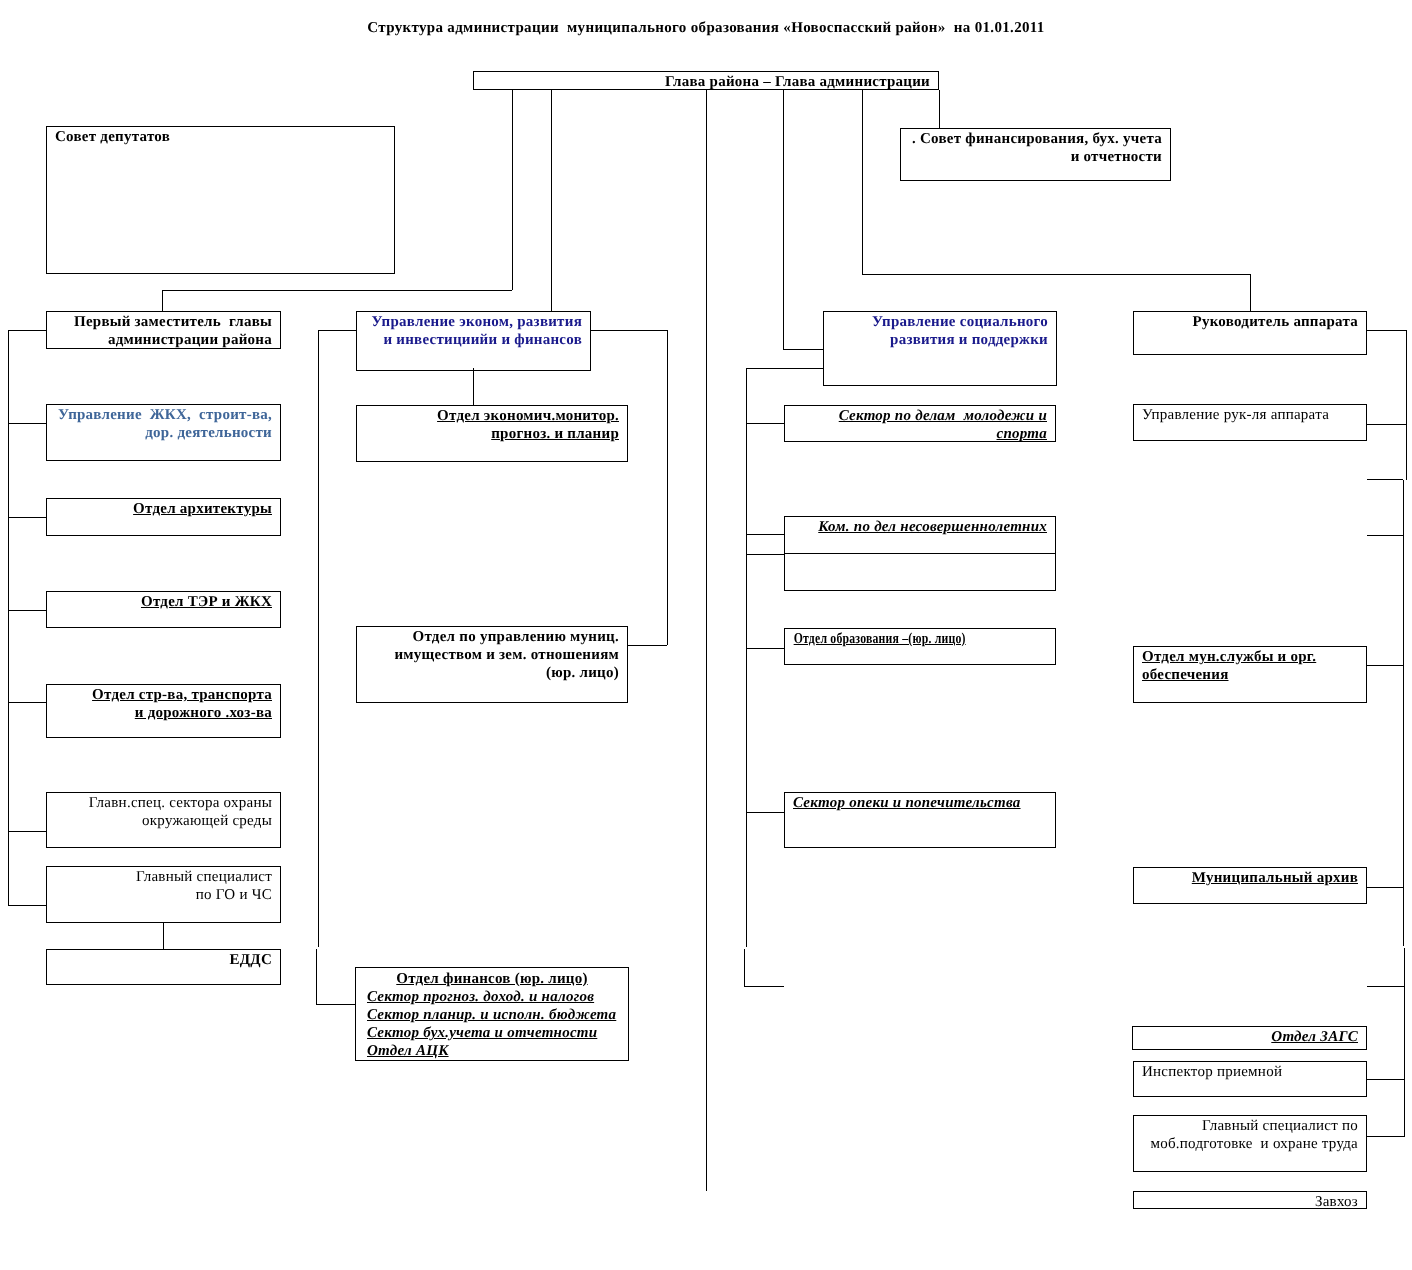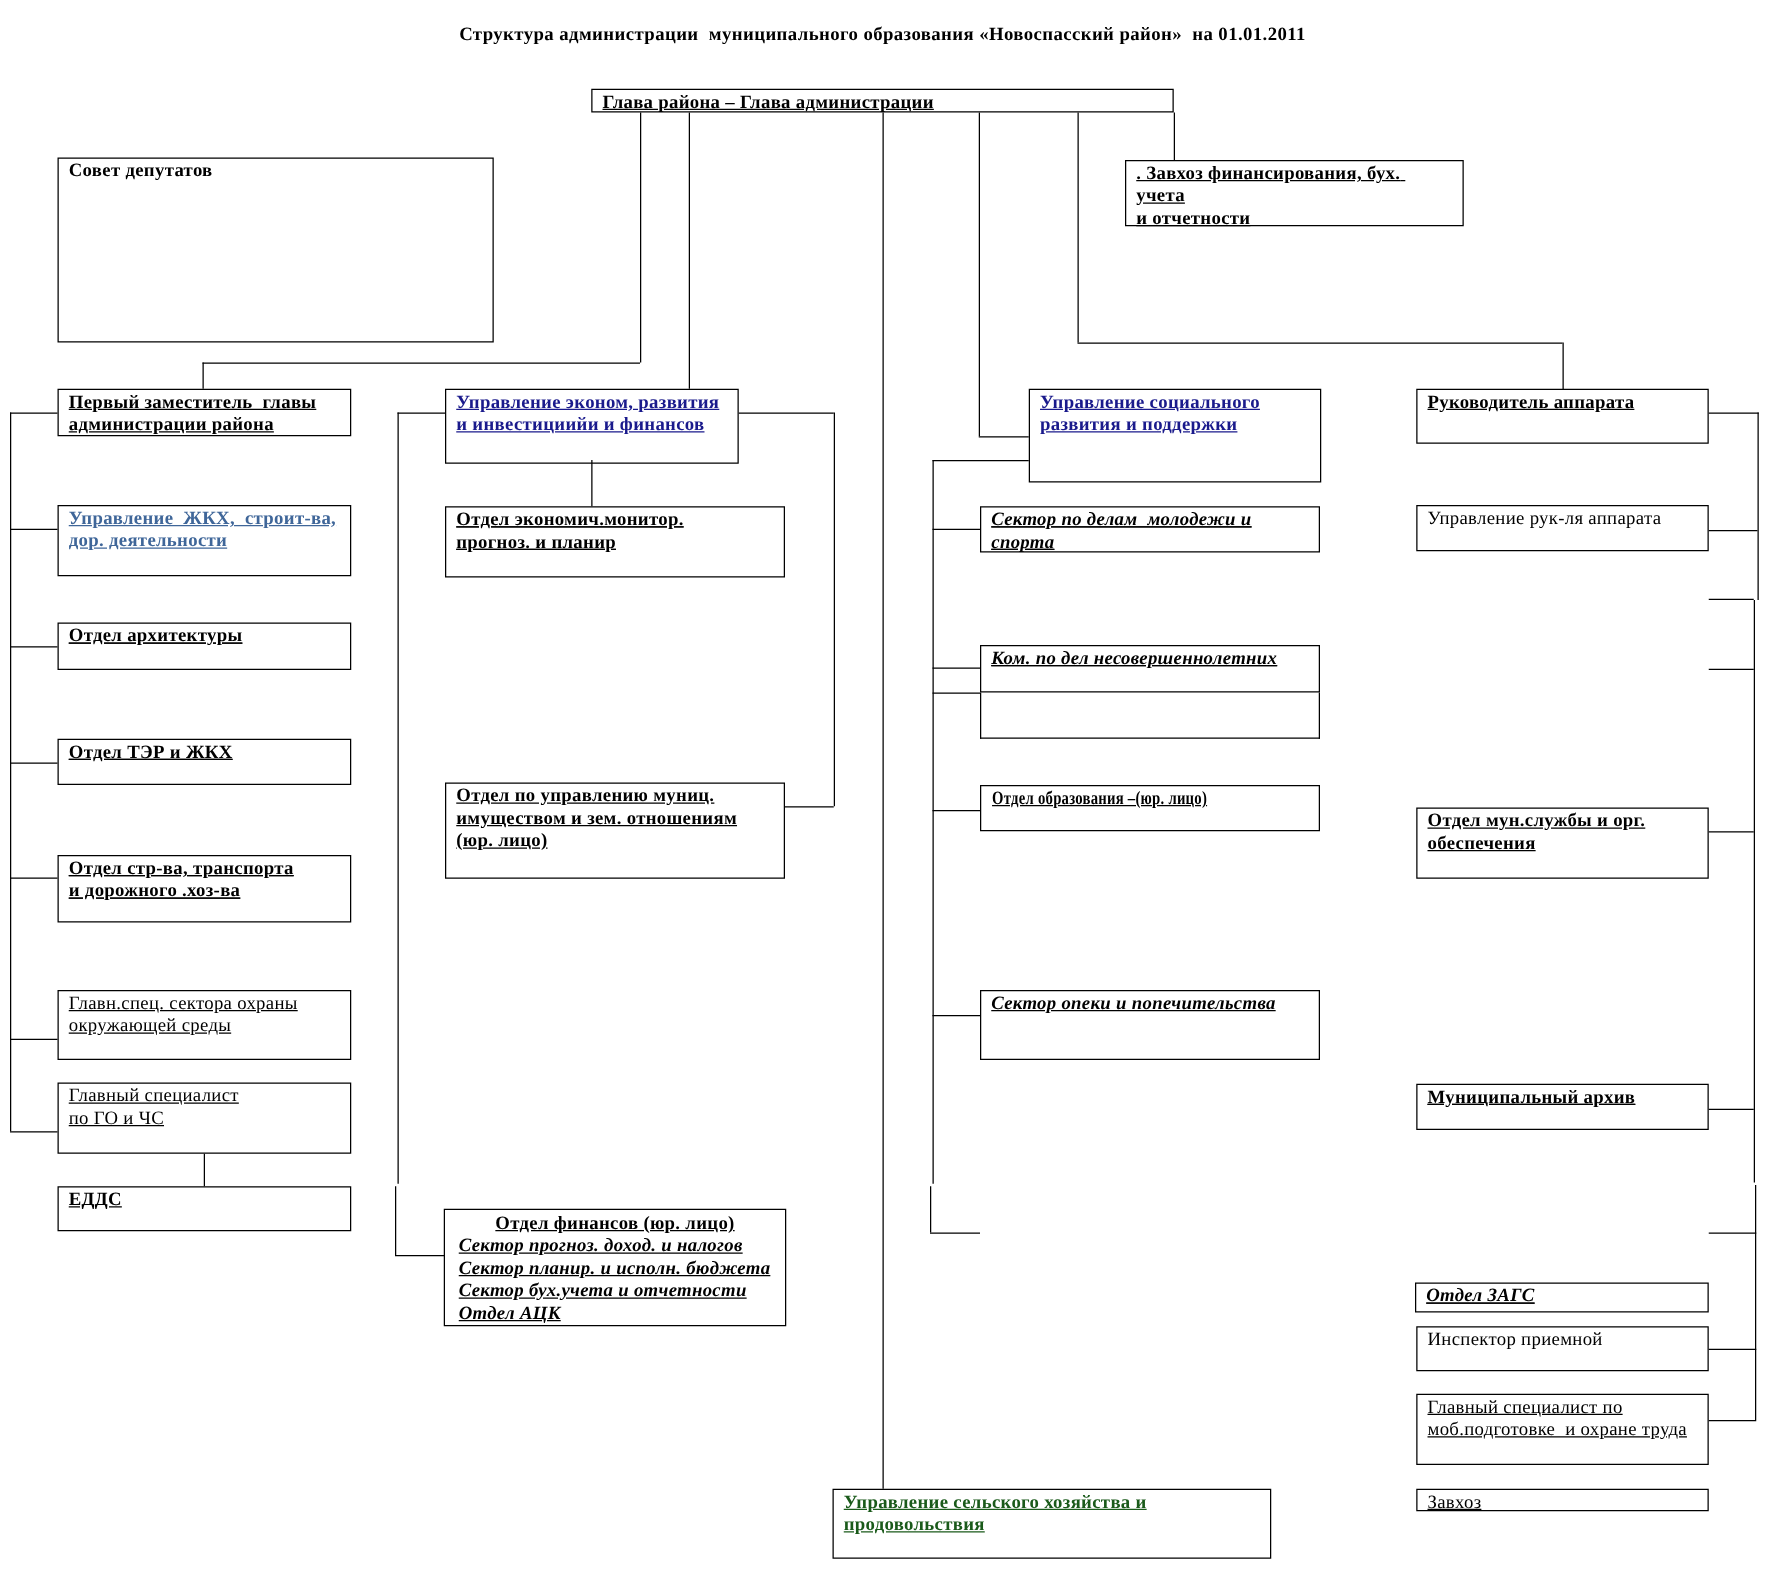--- a/index.html
+++ b/index.html
@@ -6,21 +6,21 @@
   html,body{margin:0;padding:0;background:#fff;}
   #page{position:relative;width:1412px;height:1270px;overflow:hidden;background:#fff;
         font-family:"Liberation Serif",serif;color:#000;
         -webkit-font-smoothing:antialiased;text-rendering:geometricPrecision;}
   #chart-title{position:absolute;left:0;top:20px;width:1412px;text-align:center;
         font-size:15px;font-weight:bold;letter-spacing:.33px;white-space:pre;}
   .box{position:absolute;border:1.5px solid #000;box-sizing:border-box;background:transparent;}
   .tx{font-size:15px;line-height:18px;letter-spacing:.25px;padding:1px 8px 0 8px;white-space:pre-wrap;}
   .b{font-weight:bold;}
   .it{font-style:italic;}
-  .ctr{text-align:left;text-decoration:underline;}
+  .ctr{text-align:right;}
   .lft{text-align:left;}
   .u .ln{text-decoration:underline;}
   .u .ln:empty{text-decoration:none;}
   .blue{color:#1a1a8c;}
   .blue2{color:#3f6699;}
   .green{color:#1a5a1a;}
   .ln-h{position:absolute;height:0;border-top:1.1px solid #000;}
   .ln-v{position:absolute;width:0;border-left:1.1px solid #000;}
   .fin{padding:2px 11px 0 11px;}
   .cond{transform:scaleX(.785);transform-origin:left top;width:127%;padding-left:11px;}
@@ -34,21 +34,21 @@
 
 <div id="page">
   <div id="chart-title">Структура администрации  муниципального образования «Новоспасский район»  на 01.01.2011</div>
   <div class="box" style="left:473px;top:71px;width:466px;height:19px">
       <div class="tx b ctr"><div class="ln">Глава района – Глава администрации</div></div>
     </div>
   <div class="box" style="left:46px;top:126px;width:349px;height:148px">
       <div class="tx b lft pt"><div class="ln">Совет депутатов</div></div>
     </div>
   <div class="box" style="left:900px;top:128px;width:271px;height:53px">
-      <div class="tx b ctr"><div class="ln">. Завхоз финансирования, бух. учета</div><div class="ln">и отчетности</div></div>
+      <div class="tx b ctr"><div class="ln">. Совет финансирования, бух. учета</div><div class="ln">и отчетности</div></div>
     </div>
   <div class="box" style="left:46px;top:311px;width:235px;height:38px">
       <div class="tx b ctr"><div class="ln">Первый заместитель  главы</div><div class="ln">администрации района</div></div>
     </div>
   <div class="box" style="left:46px;top:404px;width:235px;height:57px">
       <div class="tx b ctr blue2"><div class="ln">Управление  ЖКХ,  строит-ва,</div><div class="ln">дор. деятельности</div></div>
     </div>
   <div class="box" style="left:46px;top:498px;width:235px;height:38px">
       <div class="tx b ctr u"><div class="ln">Отдел архитектуры</div></div>
     </div>
@@ -114,23 +114,20 @@
     </div>
   <div class="box" style="left:1133px;top:1061px;width:234px;height:36px">
       <div class="tx lft"><div class="ln">Инспектор приемной</div></div>
     </div>
   <div class="box" style="left:1133px;top:1115px;width:234px;height:57px">
       <div class="tx ctr"><div class="ln">Главный специалист по</div><div class="ln">моб.подготовке  и охране труда</div></div>
     </div>
   <div class="box" style="left:1133px;top:1191px;width:234px;height:18px">
       <div class="tx ctr"><div class="ln">Завхоз</div></div>
     </div>
-  <div class="box" style="left:666px;top:1191px;width:351px;height:56px">
-      <div class="tx b ctr green"><div class="ln">Управление сельского хозяйства и</div><div class="ln">продовольствия</div></div>
-    </div>
   <div class="ln-v" style="left:512px;top:90px;height:200px"></div>
   <div class="ln-h" style="left:162px;top:290px;width:350px"></div>
   <div class="ln-v" style="left:162px;top:290px;height:21px"></div>
   <div class="ln-v" style="left:551px;top:90px;height:221px"></div>
   <div class="ln-v" style="left:706px;top:90px;height:1101px"></div>
   <div class="ln-v" style="left:783px;top:90px;height:259px"></div>
   <div class="ln-h" style="left:783px;top:349px;width:40px"></div>
   <div class="ln-v" style="left:862px;top:90px;height:184px"></div>
   <div class="ln-h" style="left:862px;top:274px;width:388px"></div>
   <div class="ln-v" style="left:1250px;top:274px;height:38px"></div>

